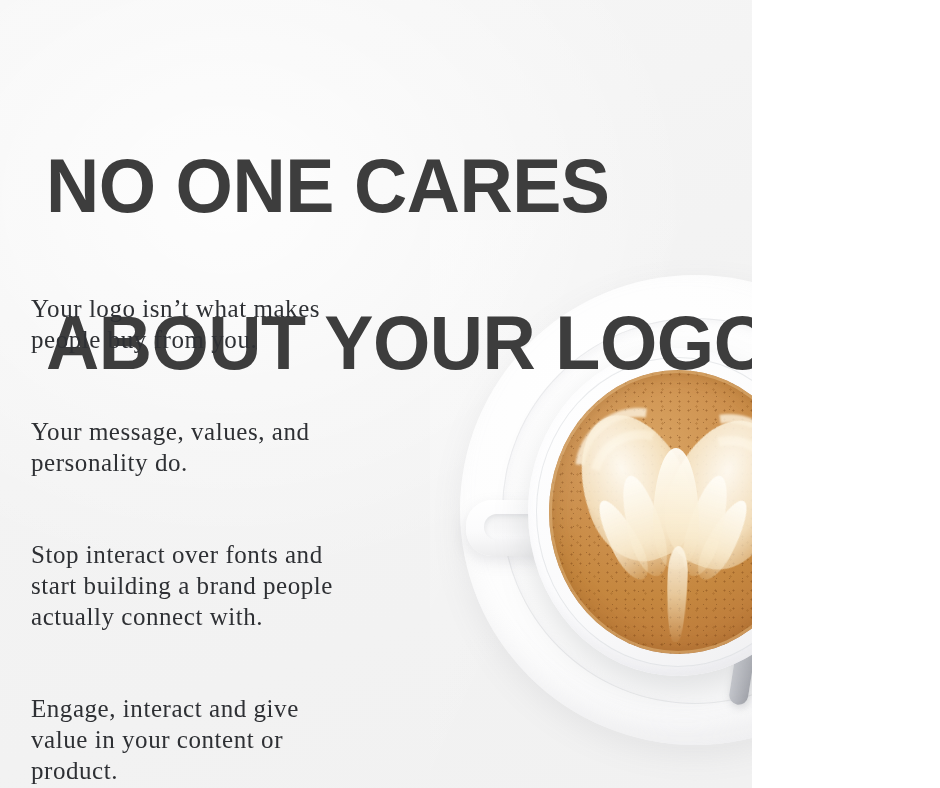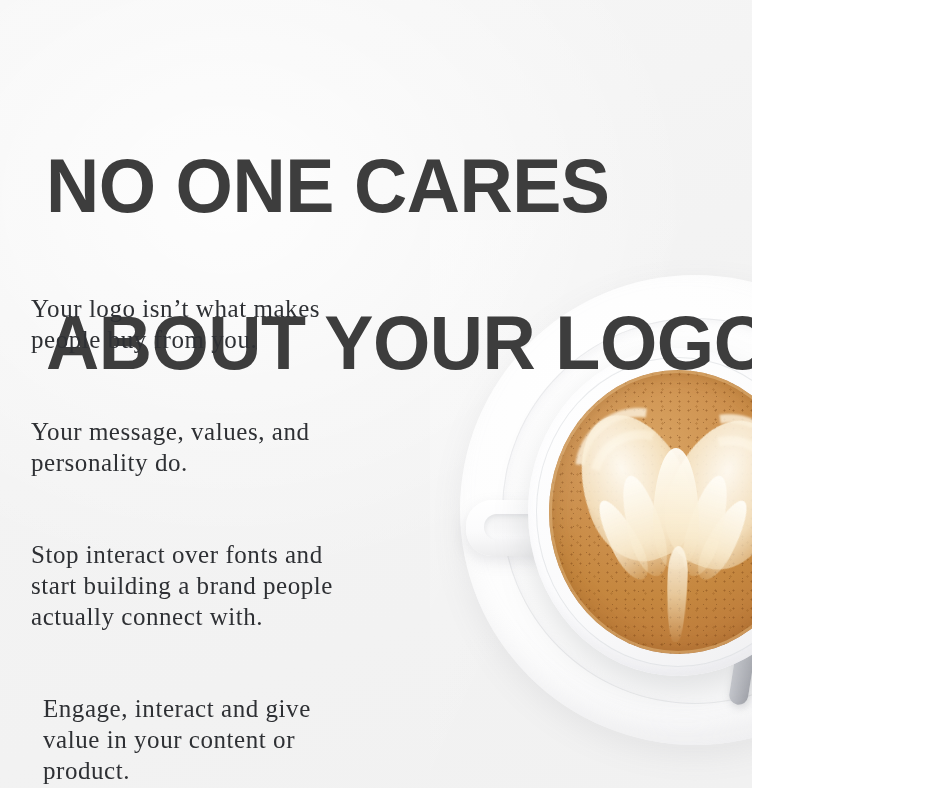--- a/index.html
+++ b/index.html
@@ -286,21 +286,21 @@
     top: 262px;
     width: 450px;
     color: #2e3034;
     font-family: "Liberation Serif", serif;
     font-size: 25px;
     line-height: 31px;
     letter-spacing: 0.55px;
     white-space: pre-line;
   }
   .para { margin: 0 0 30px 0; }
-  .para:last-child { margin-bottom: 0; margin-left: 12px; }
+  .para:last-child { margin-bottom: 0; }
 </style>
 </head>
 <body>
 
 <div class="poster">
 
   <div class="bg-texture"></div>
 
   <div class="photo">
 

